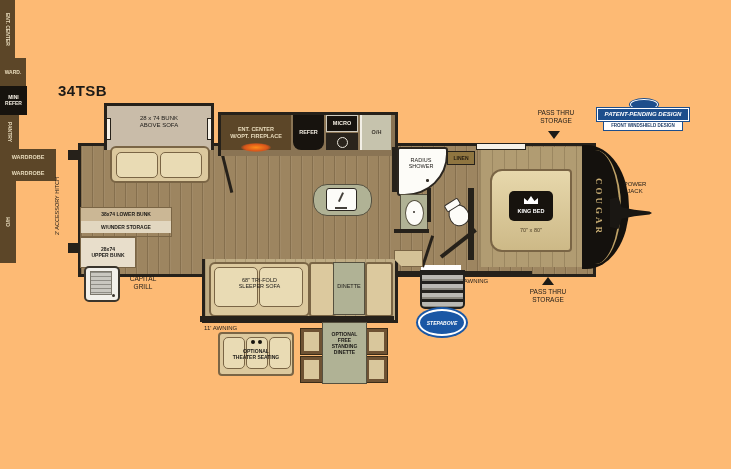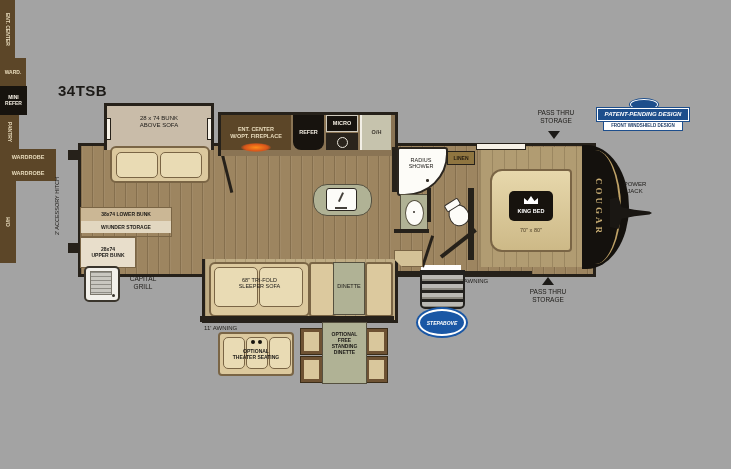--- a/index.html
+++ b/index.html
@@ -1,16 +1,16 @@
 <!DOCTYPE html>
 <html><head>
 <meta charset="utf-8">
 <style>
   html,body{margin:0;padding:0;background:#fff;}
-  #plan{position:relative;width:731px;height:469px;background:#a3a3a3;overflow:hidden;
+  #plan{position:relative;width:731px;height:469px;background:#fdba74;overflow:hidden;
         font-family:"Liberation Sans",sans-serif;color:#1c1a17;}
   .abs{position:absolute;}
   .lbl{position:absolute;font-weight:bold;white-space:pre-line;text-align:center;
        line-height:1.18;color:#1c1a17;}
   .wall{position:absolute;background:#26211a;}
   .vtext{writing-mode:vertical-rl;text-align:center;}
   .vtext-up{writing-mode:vertical-rl;transform:rotate(180deg);text-align:center;}
   .floor{background-color:#9d8560;background-image:repeating-linear-gradient(90deg,
         rgba(40,25,5,0.20) 0 1px, rgba(255,255,255,0.05) 1px 2px, transparent 2px 11px);}
   .floor-light{background-color:#b19c72;background-image:repeating-linear-gradient(90deg,

